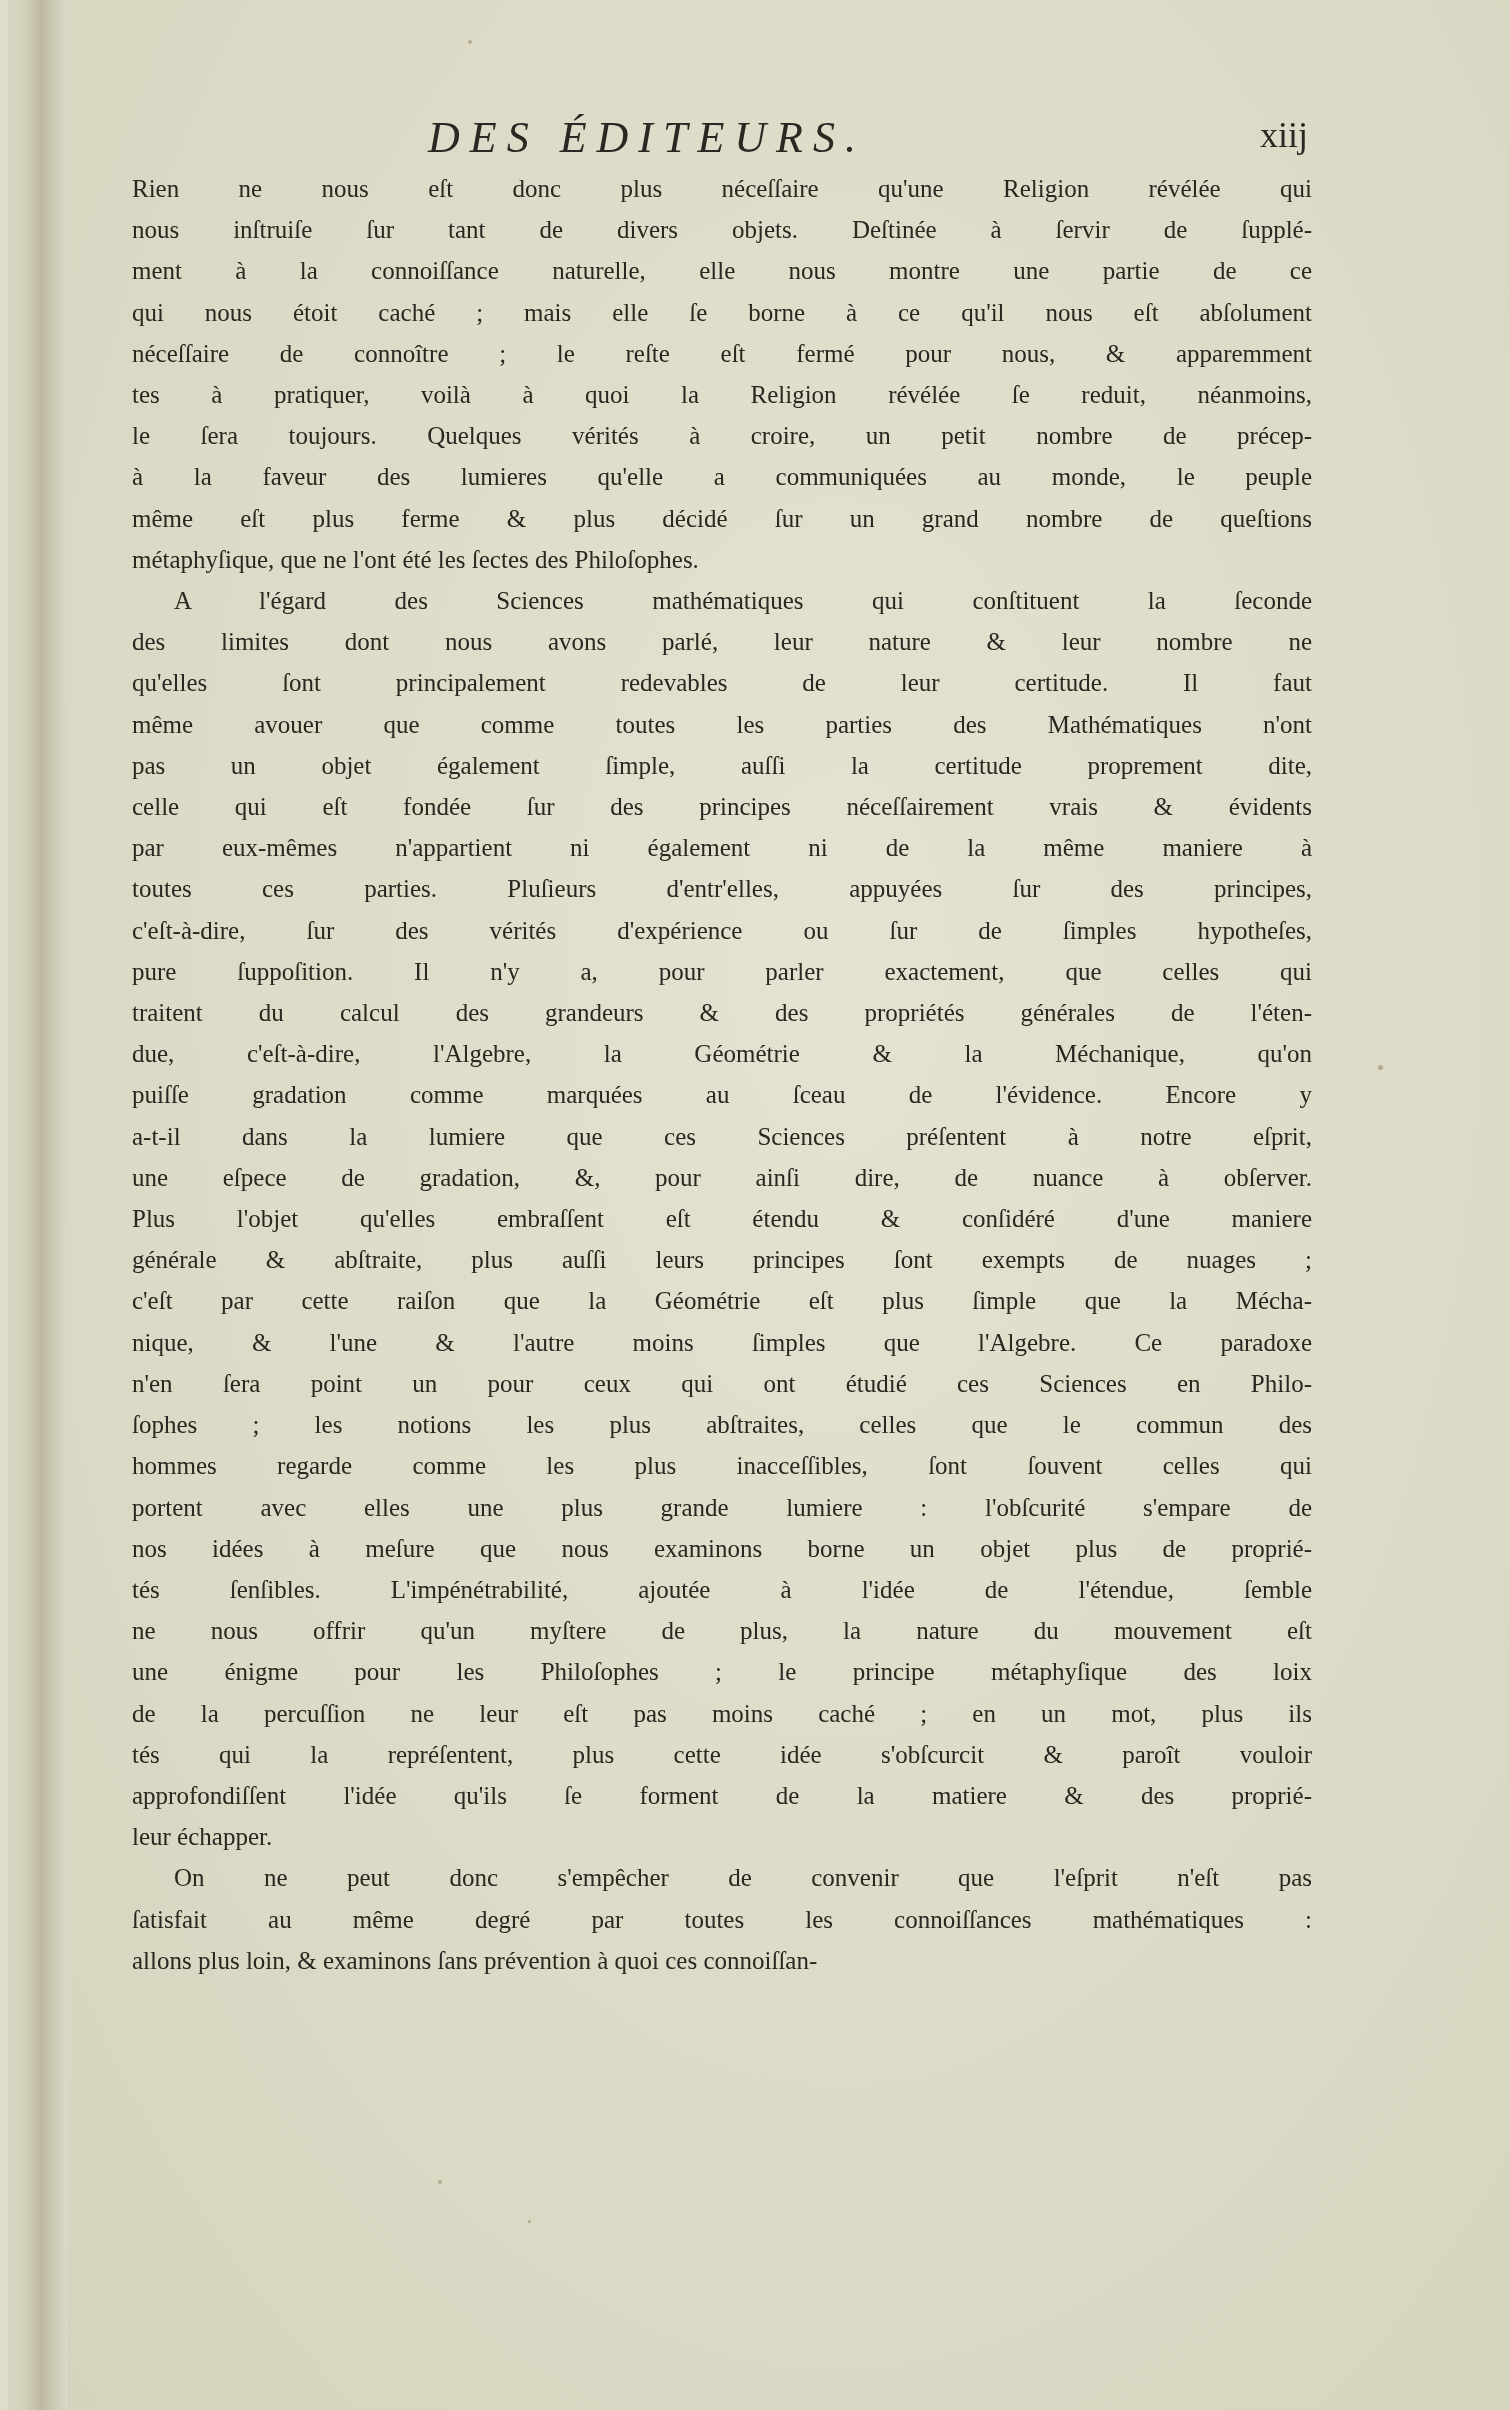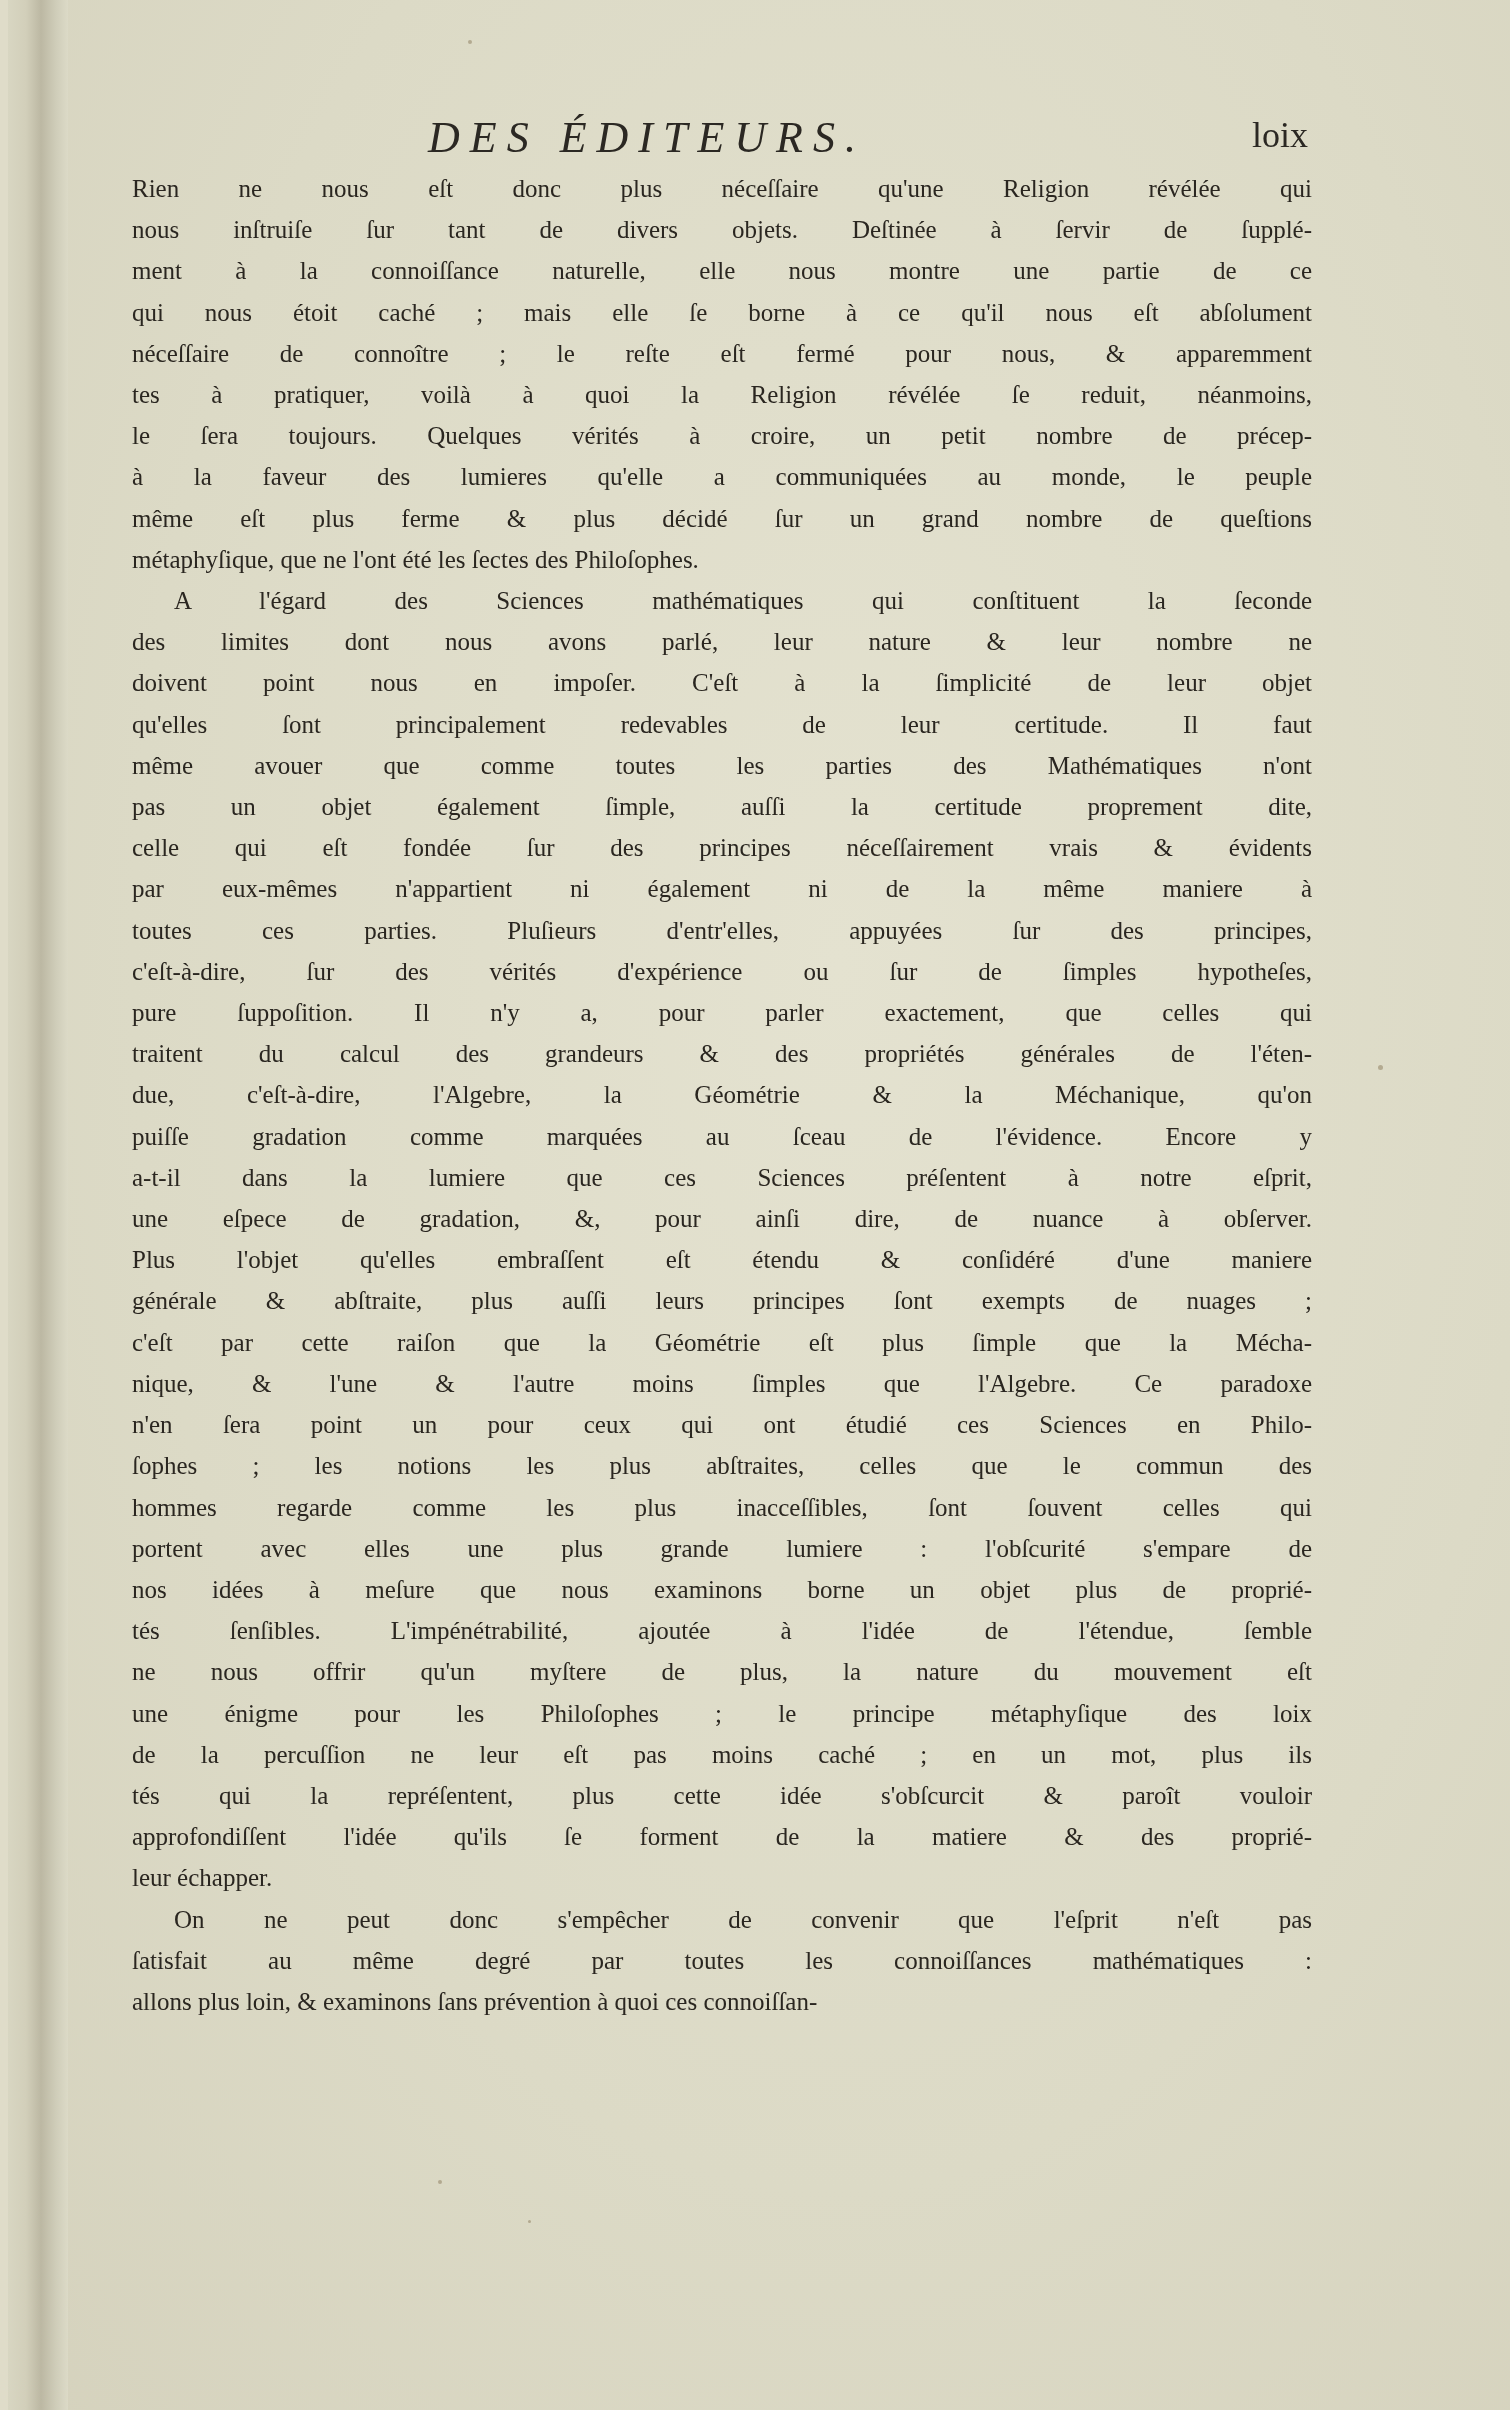--- a/index.html
+++ b/index.html
@@ -46,40 +46,39 @@
   .speck { position: absolute; border-radius: 50%; background: #8a7a5a; opacity: .5; }
 </style>
 </head>
 <body>
 
 <div class="page">
   <div class="gutter"></div>
 
   <div class="header">
     <span class="running-title">DES ÉDITEURS.</span>
-    <span class="folio">loix</span>
+    <span class="folio">xiij</span>
   </div>
 
   <div class="text-block" id="text-block">
       <div>
         <span class="line">Rien ne nous eſt donc plus néceſſaire qu'une Religion révélée qui</span>
         <span class="line">nous inſtruiſe ſur tant de divers objets. Deſtinée à ſervir de ſupplé-</span>
         <span class="line">ment à la connoiſſance naturelle, elle nous montre une partie de ce</span>
         <span class="line">qui nous étoit caché ; mais elle ſe borne à ce qu'il nous eſt abſolument</span>
         <span class="line">néceſſaire de connoître ; le reſte eſt fermé pour nous, &amp; apparemment</span>
         <span class="line">tes à pratiquer, voilà à quoi la Religion révélée ſe reduit, néanmoins,</span>
         <span class="line">le ſera toujours. Quelques vérités à croire, un petit nombre de précep-</span>
         <span class="line">à la faveur des lumieres qu'elle a communiquées au monde, le peuple</span>
         <span class="line">même eſt plus ferme &amp; plus décidé ſur un grand nombre de queſtions</span>
         <span class="line last">métaphyſique, que ne l'ont été les ſectes des Philoſophes.</span>
       </div>
       <div>
         <span class="line indent">A l'égard des Sciences mathématiques qui conſtituent la ſeconde</span>
         <span class="line">des limites dont nous avons parlé, leur nature &amp; leur nombre ne</span>
-        <span class="line">doivent point nous en impoſer. C'eſt à la ſimplicité de leur objet</span>
         <span class="line">qu'elles ſont principalement redevables de leur certitude. Il faut</span>
         <span class="line">même avouer que comme toutes les parties des Mathématiques n'ont</span>
         <span class="line">pas un objet également ſimple, auſſi la certitude proprement dite,</span>
         <span class="line">celle qui eſt fondée ſur des principes néceſſairement vrais &amp; évidents</span>
         <span class="line">par eux-mêmes n'appartient ni également ni de la même maniere à</span>
         <span class="line">toutes ces parties. Pluſieurs d'entr'elles, appuyées ſur des principes,</span>
         <span class="line">c'eſt-à-dire, ſur des vérités d'expérience ou ſur de ſimples hypotheſes,</span>
         <span class="line">pure ſuppoſition. Il n'y a, pour parler exactement, que celles qui</span>
         <span class="line">traitent du calcul des grandeurs &amp; des propriétés générales de l'éten-</span>
         <span class="line">due, c'eſt-à-dire, l'Algebre, la Géométrie &amp; la Méchanique, qu'on</span>

